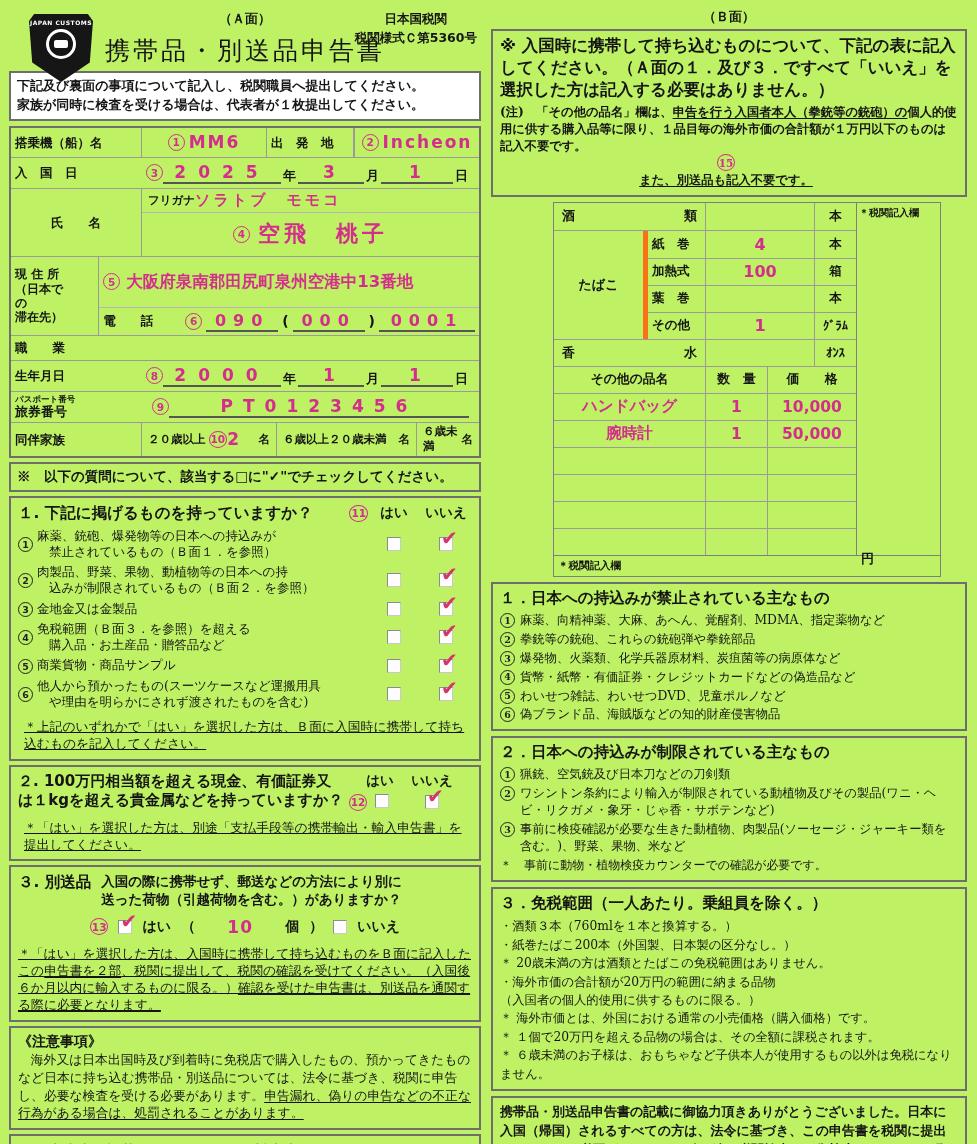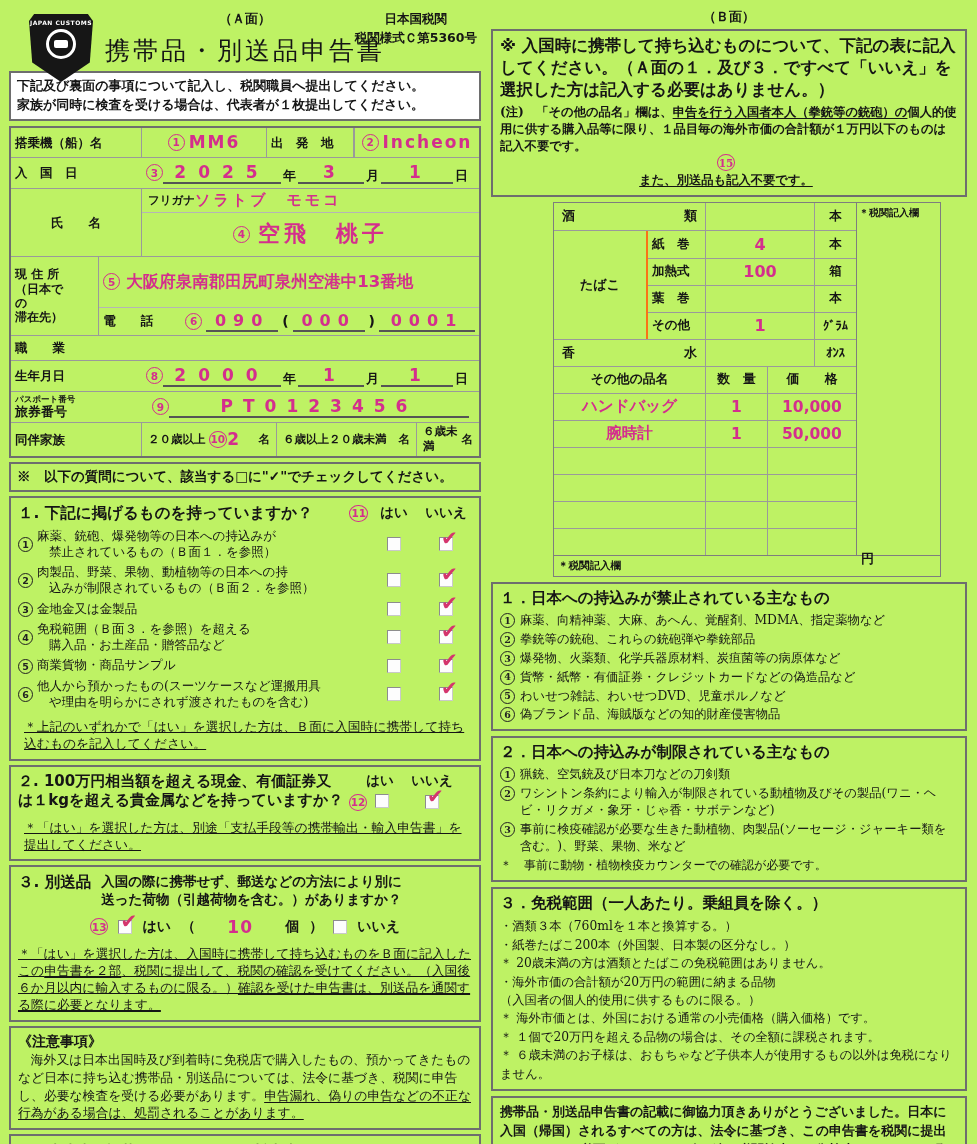--- a/index.html
+++ b/index.html
@@ -110,21 +110,21 @@
   .btw { margin-left:62px; margin-top:5px; display:flex; width:388px; }
   .btm { width:303px; border:1.5px solid #7e7e7e; border-right:none; }
   .btr { display:flex; border-top:1px solid #9a9a9a; min-height:27px; align-items:stretch; }
   .btr:first-child { border-top:none; }
   .c-lab2 { width:152px; border-right:1px solid #9a9a9a; display:flex; align-items:center; padding:0 8px;
             font-size:13px; font-weight:bold; justify-content:space-between; }
   .c-val { flex:1; display:flex; align-items:center; justify-content:center; color:#d42e8d; font-weight:bold; font-size:16px; }
   .c-unit { width:42px; border-left:1px solid #9a9a9a; display:flex; align-items:center; justify-content:center;
             font-size:12.5px; font-weight:bold; }
   .tob { display:flex; }
-  .c-lab { width:94px; border-right:2px solid #f97316; display:flex; align-items:center; justify-content:center;
+  .c-lab { width:94px; border-right:5px solid #f97316; display:flex; align-items:center; justify-content:center;
            font-size:13px; font-weight:bold; }
   .tob-rows { flex:1; }
   .tsr { display:flex; border-top:1px solid #9a9a9a; min-height:27px; align-items:stretch; }
   .tsr:first-child { border-top:none; }
   .c-sub { width:58px; border-right:1px solid #9a9a9a; display:flex; align-items:center; padding:0 4px;
            font-size:12.5px; font-weight:bold; justify-content:space-between; }
   .c-name { width:152px; border-right:1px solid #9a9a9a; display:flex; align-items:center; justify-content:center;
             font-size:12.8px; font-weight:bold; }
   .c-qty { width:62px; border-right:1px solid #9a9a9a; display:flex; align-items:center; justify-content:center;
            font-size:12.8px; font-weight:bold; }

